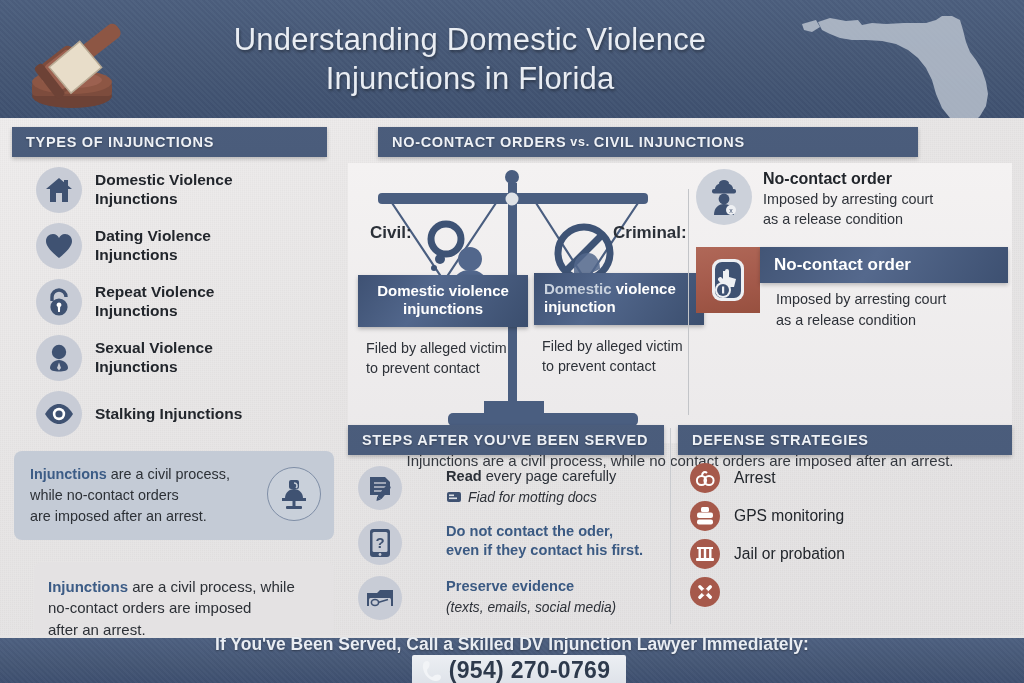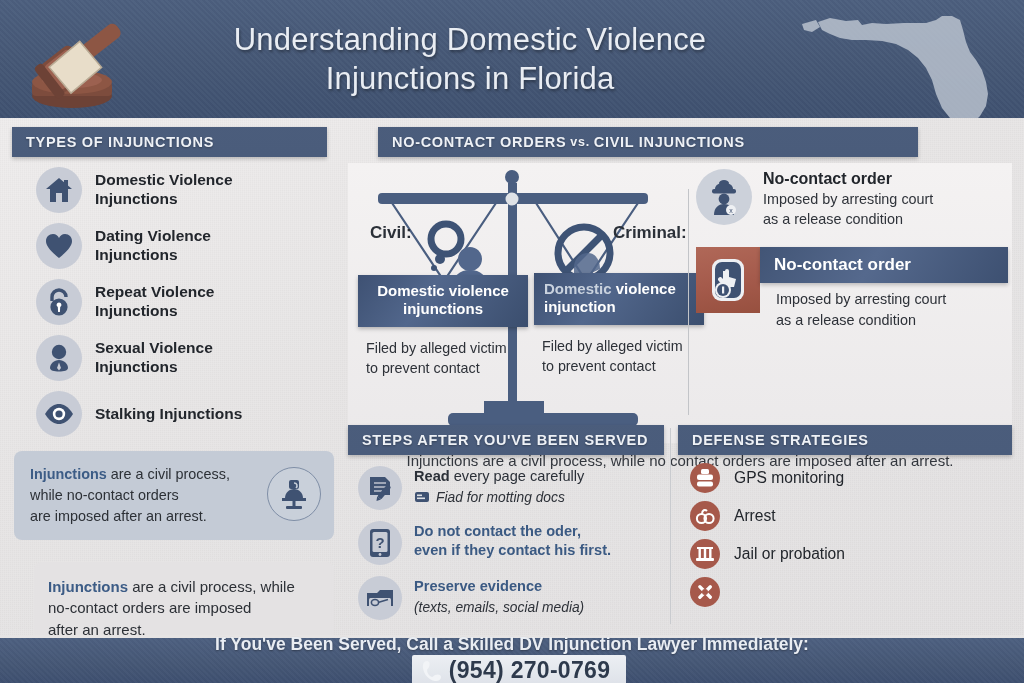--- a/index.html
+++ b/index.html
@@ -182,21 +182,21 @@
     width: 664px; margin-top: 9px;
     text-align: center; font-size: 15px; color: #33373e;
   }
 
   
   #steps-col { position: absolute; left: 348px; top: 425px; width: 316px; }
   #steps-bar { width: 316px; }
   #defense-col { position: absolute; left: 678px; top: 425px; width: 334px; }
   #defense-bar { width: 334px; }
 
-  .step-row { display: flex; align-items: flex-start; margin-top: 11px; padding-left: 10px; }
+  .step-row { display: flex; align-items: flex-start; margin-top: 11px; padding-left: 10px; gap: 32px; }
   .step-row:first-of-type { margin-top: 13px; }
   .step-icon {
     width: 44px; height: 44px; border-radius: 50%;
     background: #c8ccd6; flex: 0 0 44px;
     display: flex; align-items: center; justify-content: center;
   }
   .step-text { margin-left: 12px; margin-top: 1px; }
   .step-t1 { font-size: 14.6px; color: #2b3038; line-height: 1.3; }
   .step-t1 b { font-weight: bold; }
   .step-t1.blue { color: #3b5a83; font-weight: bold; }
@@ -547,38 +547,38 @@
 
   <div id="divider-bottom"></div>
 
   <div id="defense-col">
     <div id="defense-bar" class="sec-bar">
       <span>DEFENSE STRATEGIES</span>
     </div>
 
     <div class="def-row">
       <span class="def-icon">
+        <svg width="20" height="20" viewBox="0 0 20 20">
+          <circle cx="6.5" cy="12.5" r="4.6" fill="none" stroke="#fff" stroke-width="2"></circle>
+          <circle cx="14" cy="12.5" r="4.6" fill="none" stroke="#fff" stroke-width="2"></circle>
+          <path d="M7,8 C7,4 10,3 12,5" fill="none" stroke="#fff" stroke-width="2"></path>
+        </svg>
+      </span>
+      <span class="def-label">Arrest</span>
+    </div>
+
+    <div class="def-row">
+      <span class="def-icon">
         <svg width="18" height="20" viewBox="0 0 18 20">
           <rect x="5" y="1" width="8" height="5" rx="1.5" fill="#fff"></rect>
           <rect x="1" y="6.5" width="16" height="5.5" rx="2" fill="#fff"></rect>
           <rect x="1" y="13.5" width="16" height="5" rx="2" fill="#fff"></rect>
         </svg>
       </span>
       <span class="def-label">GPS monitoring</span>
-    </div>
-
-    <div class="def-row">
-      <span class="def-icon">
-        <svg width="20" height="20" viewBox="0 0 20 20">
-          <circle cx="6.5" cy="12.5" r="4.6" fill="none" stroke="#fff" stroke-width="2"></circle>
-          <circle cx="14" cy="12.5" r="4.6" fill="none" stroke="#fff" stroke-width="2"></circle>
-          <path d="M7,8 C7,4 10,3 12,5" fill="none" stroke="#fff" stroke-width="2"></path>
-        </svg>
-      </span>
-      <span class="def-label">Arrest</span>
     </div>
 
     <div class="def-row">
       <span class="def-icon">
         <svg width="20" height="18" viewBox="0 0 20 18">
           <rect x="2" y="2" width="16" height="2" fill="#fff"></rect>
           <rect x="3.5" y="4" width="2.4" height="9" fill="#fff"></rect>
           <rect x="8.8" y="4" width="2.4" height="9" fill="#fff"></rect>
           <rect x="14.1" y="4" width="2.4" height="9" fill="#fff"></rect>
           <rect x="1" y="13" width="18" height="3" rx="1" fill="#fff"></rect>

